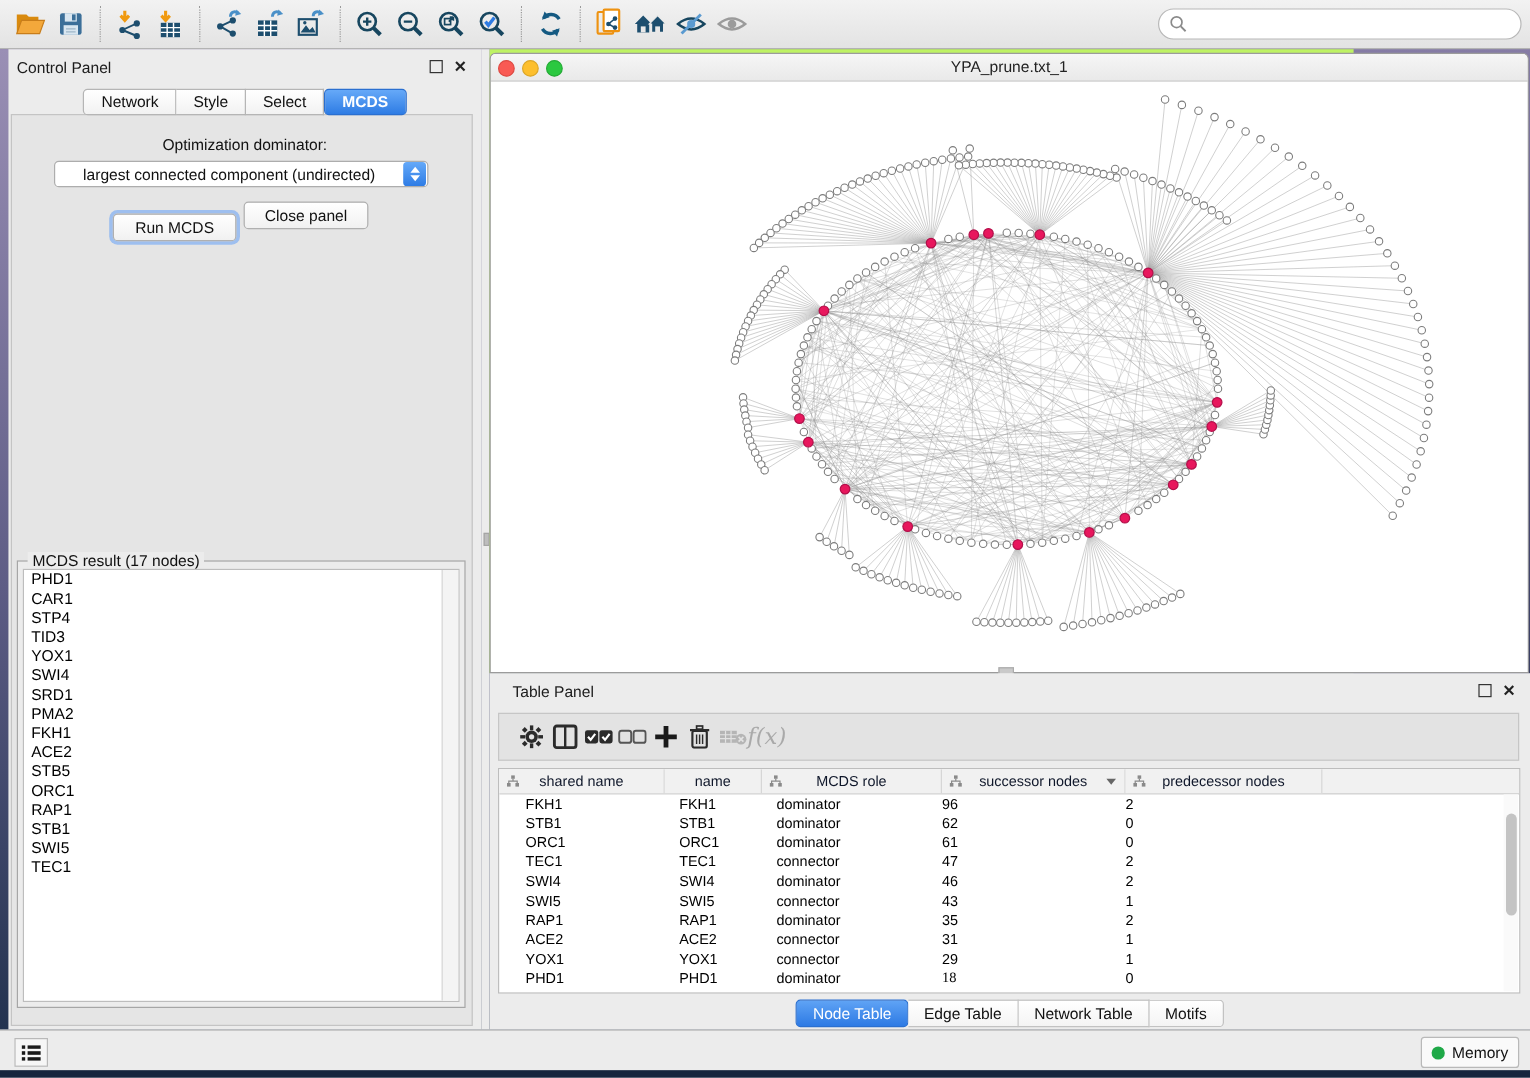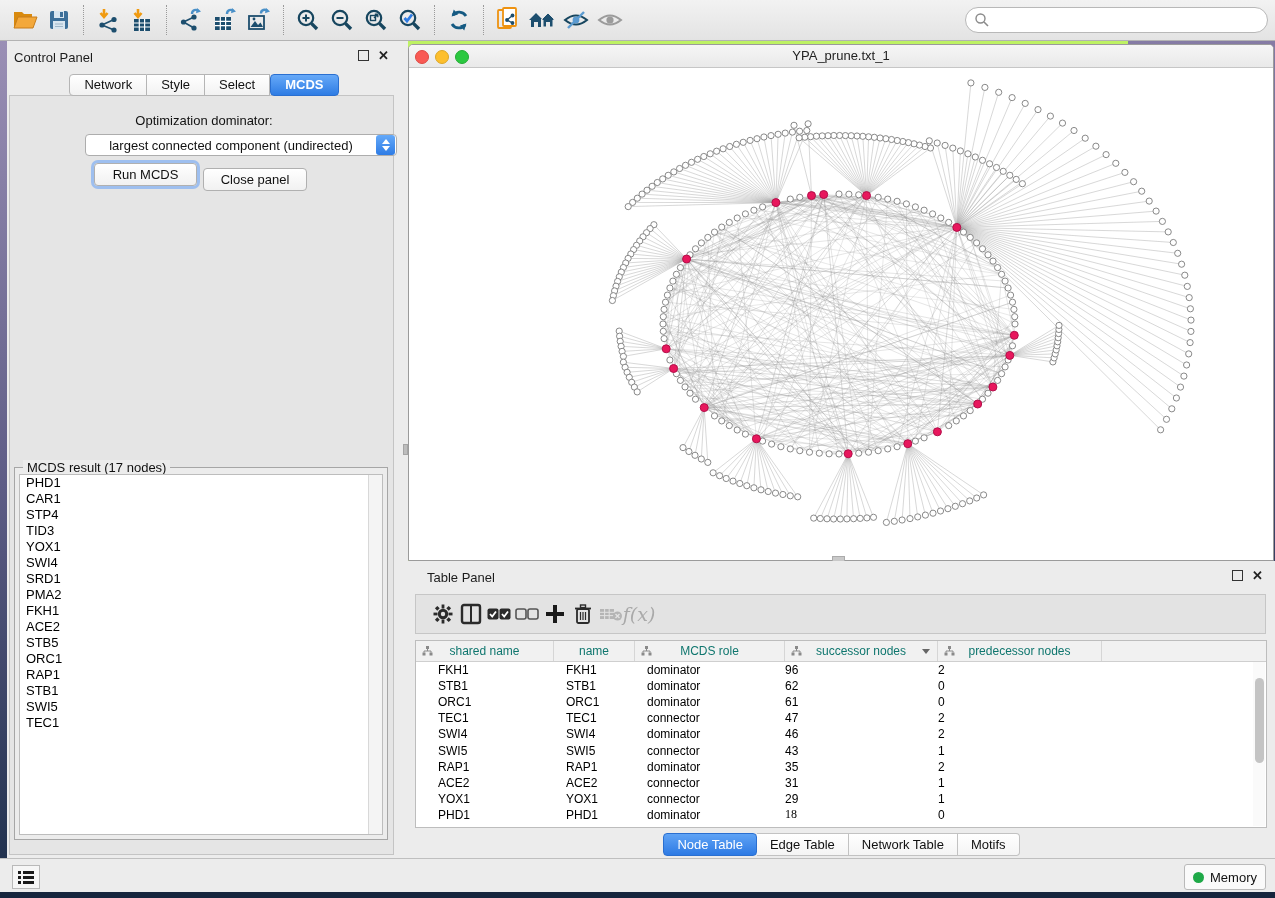--- a/index.html
+++ b/index.html
@@ -23,29 +23,29 @@
   .float-ic{width:9px;height:9px;border:1.5px solid #333;}
   .close-ic{font-size:13px;font-weight:bold;color:#222;line-height:9px;}
   #cp-recess{left:2px;top:54px;width:383px;height:758px;background:#e5e5e5;border:1px solid #c4c4c4;position:absolute;}
   #cp-tabs{left:0;top:33px;width:394px;height:22px;position:absolute;display:flex;justify-content:center;z-index:3;}
   .tab{height:20px;line-height:20px;padding:0 14px;font-size:13px;background:linear-gradient(#ffffff,#f2f2f2);
        border:1px solid #b5b5b5;border-left:none;color:#111;}
   .tab.first{border-left:1px solid #b5b5b5;border-radius:4px 0 0 4px;}
   .tab.active{background:linear-gradient(#66a9f8,#2e7ce4);color:#fff;border:1px solid #2a6fd0;border-radius:4px;font-weight:bold;}
   #opt-label{left:0;top:72px;width:394px;text-align:center;font-size:13px;color:#111;position:absolute;}
   #opt-select{left:38px;top:93px;width:312px;height:22px;position:absolute;background:#fff;border:1px solid #adadad;
-              border-radius:4px;display:flex;align-items:center;box-sizing:border-box;margin-left:40px;}
+              border-radius:4px;display:flex;align-items:center;box-sizing:border-box;}
   #opt-select .val{flex:1;text-align:center;font-size:13px;color:#111;}
   #opt-select .stepper{width:19px;height:20px;border-radius:3px;background:linear-gradient(#64a9f9,#2e7ce5);
               display:flex;flex-direction:column;align-items:center;justify-content:center;gap:2px;margin-right:1px;}
   .tri-up{width:0;height:0;border-left:4px solid transparent;border-right:4px solid transparent;border-bottom:5px solid #fff;}
   .tri-dn{width:0;height:0;border-left:4px solid transparent;border-right:4px solid transparent;border-top:5px solid #fff;}
   .pbtn{position:absolute;height:23px;background:linear-gradient(#ffffff,#f1f1f1);border:1px solid #b0b0b0;
         border-radius:4px;font-size:13px;color:#111;display:flex;align-items:center;justify-content:center;box-sizing:border-box;}
-  #run-btn{left:87px;top:122px;width:103px;box-shadow:0 0 0 3px rgba(110,165,245,.6);}
+  #run-btn{left:87px;top:137px;width:103px;box-shadow:0 0 0 3px rgba(110,165,245,.6);}
   #close-btn{left:196px;top:127px;width:104px;}
   #mcds-group{left:7px;top:426px;width:372px;height:371px;position:absolute;border:1px solid #a6a6a6;background:#ececec;}
   #mcds-legend{position:absolute;left:8px;top:-8px;background:#ececec;padding:0 4px;font-size:13px;color:#111;}
   #mcds-list{position:absolute;left:4px;top:6px;right:4px;bottom:4px;background:#fff;border:1px solid #bdbdbd;overflow:hidden;}
   #mcds-scroll{position:absolute;right:0;top:0;bottom:0;width:13px;background:#f4f4f4;border-left:1px solid #d8d8d8;}
   .mcds-item{font-size:13px;line-height:16px;padding-left:6px;color:#000;}
   
   #v-split{left:401px;top:41px;width:7px;height:817px;background:#ececec;}
   #v-split .grip{position:absolute;left:2px;top:403px;width:3px;height:9px;background:#bdbdbd;border:1px solid #a5a5a5;}
   #h-grip{left:832px;top:556px;width:11px;height:7px;background:#c9c9c9;border:1px solid #ababab;position:absolute;}
@@ -62,21 +62,21 @@
   #net-canvas{width:864px;height:493px;background:#fff;}
   
   #table-panel{left:408px;top:561px;width:867px;height:297px;background:#ececec;}
   #tp-toolbar{position:absolute;left:7px;top:33px;width:851px;height:40px;background:#e3e3e3;border:1px solid #c6c6c6;
               box-sizing:border-box;display:flex;align-items:center;gap:2px;padding-left:14px;}
   .tpbtn{width:26px;height:26px;display:flex;align-items:center;justify-content:center;}
   .fx{font-family:"DejaVu Serif",serif;font-style:italic;font-size:19px;color:#a9a9a9;}
   #tbl{position:absolute;left:7px;top:79px;width:852px;height:188px;background:#fff;border:1px solid #bdbdbd;box-sizing:border-box;overflow:hidden;}
   #thead{display:flex;height:20px;border-bottom:1px solid #cfcfcf;background:#f1f1f1;}
   .th{position:relative;border-right:1px solid #d6d6d6;box-sizing:border-box;display:flex;align-items:center;justify-content:center;
-      font-size:12px;color:#0f766e;background:#f1f1f1;}
+      font-size:12px;color:#0f172a;background:#f1f1f1;}
   .th .orgic{position:absolute;left:6px;top:5px;}
   .sortarr{width:0;height:0;border-left:4px solid transparent;border-right:4px solid transparent;border-top:5px solid #666;
            position:absolute;right:7px;top:8px;}
   .tr{display:flex;height:16.1px;align-items:center;}
   .td{font-size:12px;color:#000;box-sizing:border-box;padding-left:22px;overflow:hidden;white-space:nowrap;}
   .td.c2{padding-left:12px;}
   .td.num{padding-left:0;padding-right:17px;}
   #tbl-scroll{position:absolute;right:1px;top:21px;bottom:1px;width:12px;background:#fafafa;}
   #tbl-thumb{position:absolute;right:1px;top:16px;width:9px;height:85px;background:#c4c4c4;border-radius:5px;}
   #tp-tabs{position:absolute;left:0;top:272px;width:867px;display:flex;justify-content:center;}

